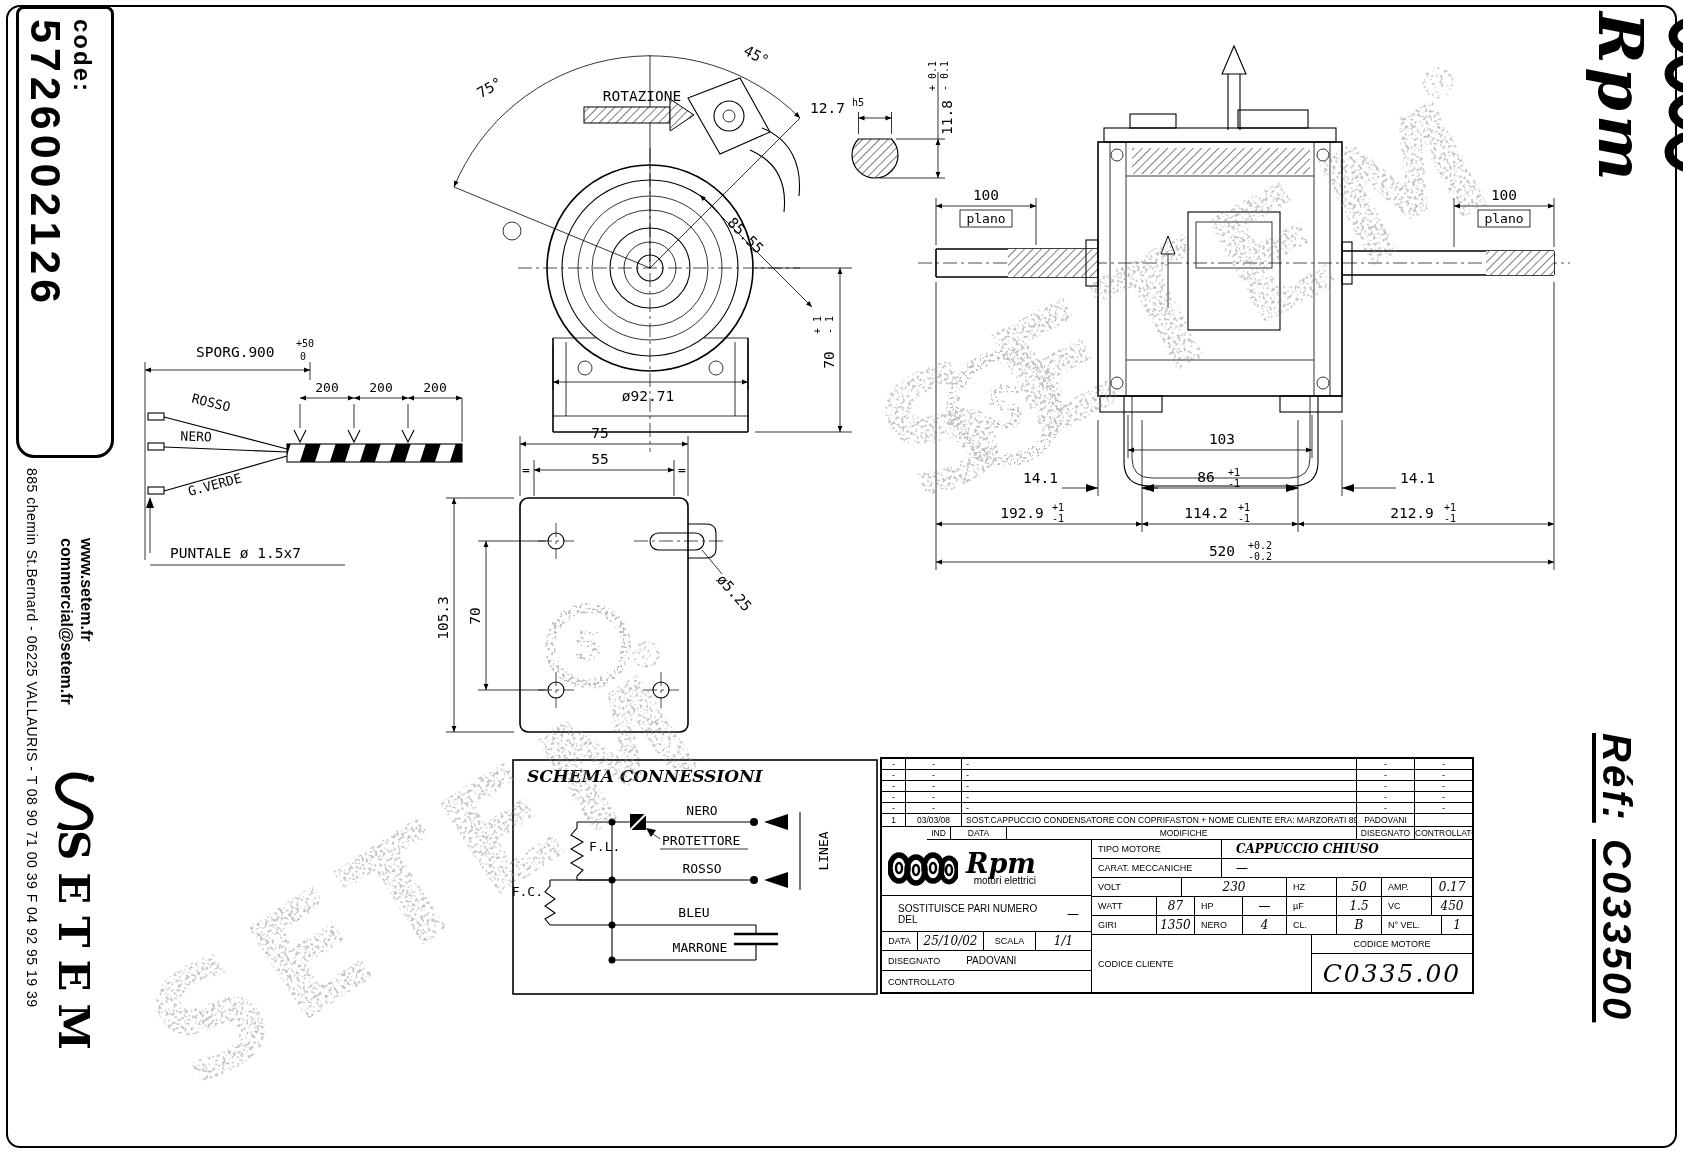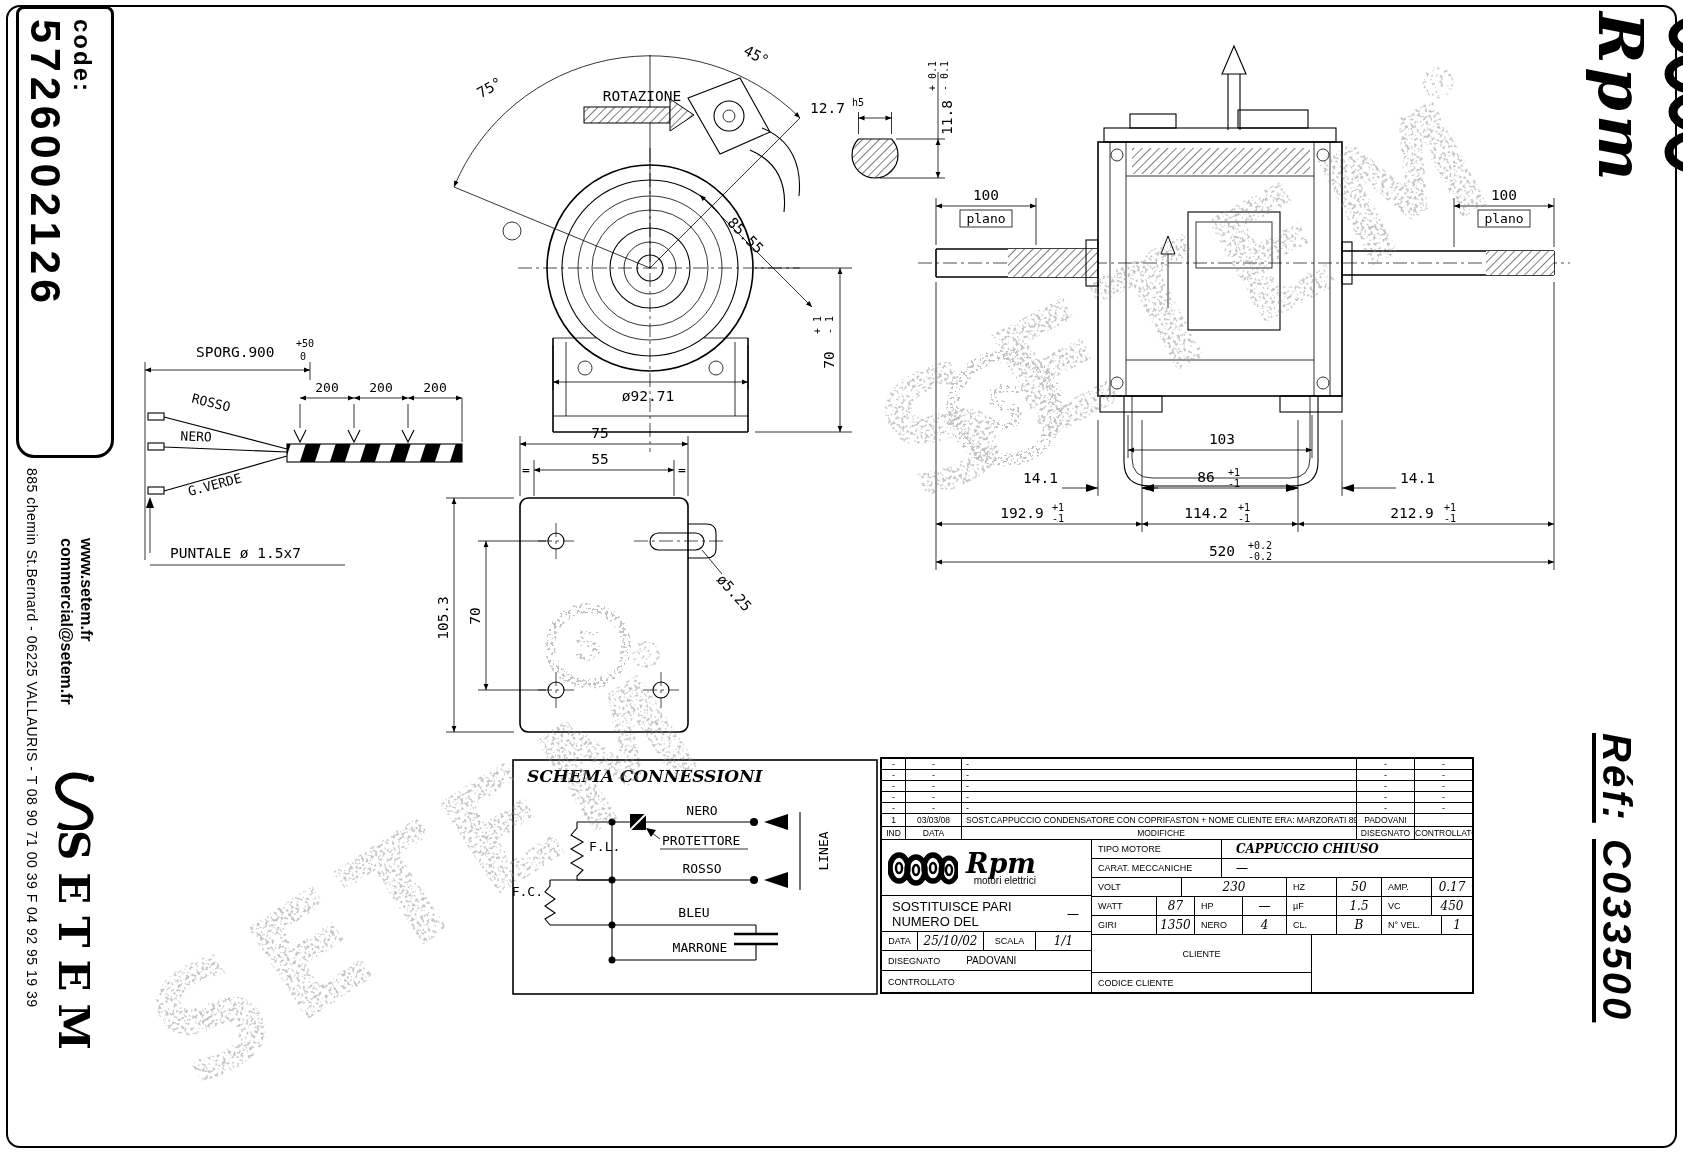--- a/index.html
+++ b/index.html
@@ -47,35 +47,35 @@
   .tb *{box-sizing:border-box;}
   .tb .r{display:flex;border-bottom:1px solid #000;}
   .tb .c{border-right:1px solid #000;overflow:hidden;white-space:nowrap;}
   .revrow{height:11px;font-size:9px;line-height:10px;}
   .revrow.big{height:13px;font-size:8.5px;line-height:12px;}
   .c-ind{width:24px;text-align:center;}
   .c-data{width:56px;text-align:center;}
   .c-mod{flex:1;padding-left:4px;}
   .c-dis{width:58px;text-align:center;}
   .c-contr{width:57px;text-align:center;border-right:none !important;}
-  .hdr{font-size:8px;line-height:12px;}
+  .hdr{font-size:8px;line-height:12px;margin-left:45px;}
   .tb-main{display:flex;height:152px;}
   .tb-left{width:210px;border-right:1px solid #000;display:flex;flex-direction:column;}
   .tb-right{flex:1;display:flex;flex-direction:column;}
   .lbl{font-size:9px;}
   .val{font-family:"DejaVu Serif",serif;font-style:italic;font-size:12px;}
   .tb-logo{height:56px;border-bottom:1px solid #000;display:flex;align-items:center;gap:8px;padding:3px 6px;}
   .tb-logo .rpm-s{font-family:"DejaVu Serif",serif;font-weight:bold;font-style:italic;font-size:27px;line-height:1;}
   .tb-logo .sub{font-size:10px;text-align:right;margin-top:-2px;}
   .row19{height:19px;display:flex;align-items:flex-start;border-bottom:1px solid #000;}
   .cell{height:100%;display:flex;align-items:center;justify-content:center;border-right:1px solid #000;}
   .cell.last{border-right:none;}
   .cell.lab{justify-content:flex-start;padding-left:6px;}
   .tb-sost{height:36px;border-bottom:1px solid #000;display:flex;align-items:center;}
-  .tb-sost .lbl{flex:1;padding-left:10px;font-size:13px;}
+  .tb-sost .lbl{flex:1;padding-left:16px;font-size:10px;}
   .tb-sost .val{width:36px;text-align:center;}
   .tb-ds{height:19px;border-bottom:1px solid #000;display:flex;align-items:center;}
   .tb-ds>div{height:100%;display:flex;align-items:center;justify-content:center;border-right:1px solid #000;}
   .tb-ds>div:last-child{border-right:none;}
   .tb-dis{height:20px;border-bottom:1px solid #000;display:flex;align-items:center;padding-left:6px;gap:26px;}
   .tb-contr{flex:1;display:flex;align-items:center;padding-left:6px;}
   .tb-bottom{flex:1;display:flex;}
   .tbb-l{width:220px;border-right:1px solid #000;display:flex;flex-direction:column;}
   .cliente{height:38px;border-bottom:1px solid #000;display:flex;align-items:center;justify-content:center;}
   .codcli{flex:1;display:flex;align-items:center;padding-left:6px;}
@@ -598,20 +598,23 @@
           <div class="cell val" style="width:38px;">1350</div>
           <div class="cell lab" style="width:48px;">NERO</div>
           <div class="cell val" style="width:44px;">4</div>
           <div class="cell lab" style="width:50px;">CL.</div>
           <div class="cell val" style="width:45px;">B</div>
           <div class="cell lab" style="width:60px;">N° VEL.</div>
           <div class="cell last val" style="flex:1;">1</div>
         </div>
         <div class="tb-bottom">
           <div class="tbb-l">
-            <div class="cliente lbl">CLIENTE</div>
             <div class="codcli lbl">CODICE CLIENTE</div>
           </div>
+          <div class="tbb-r">
+            <div class="cmh lbl">CODICE MOTORE</div>
+            <div class="cmv">C0335.00</div>
+          </div>
         </div>
       </div>
     </div>
   </div>
 </div>
 
 </body></html>

